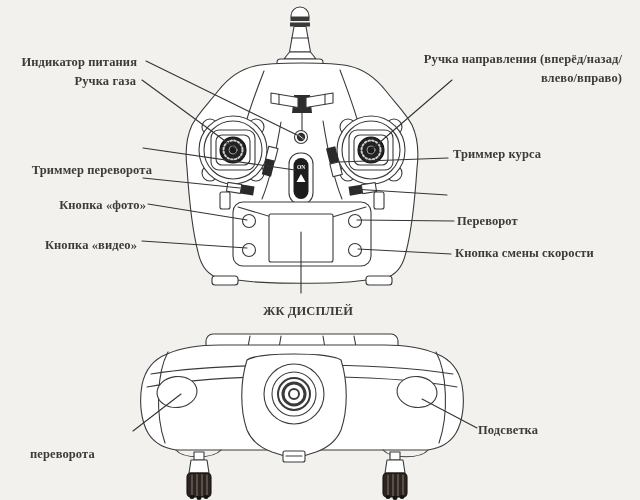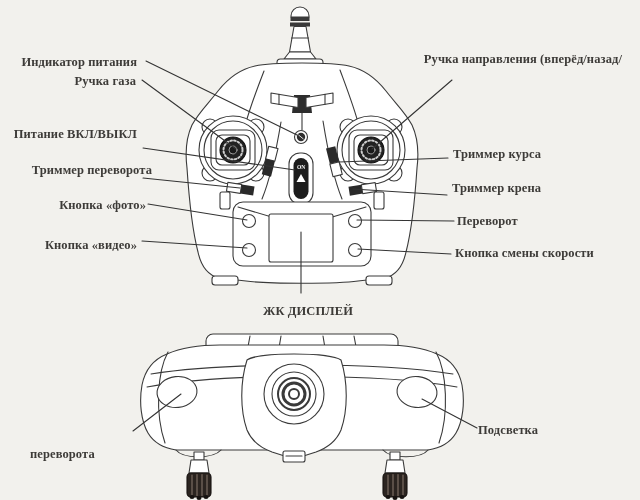--- a/index.html
+++ b/index.html
@@ -191,28 +191,27 @@
       <line x1="451" y1="254" x2="358" y2="249"></line>
       <line x1="301" y1="232" x2="301" y2="293"></line>
       <line x1="133" y1="431" x2="181" y2="394"></line>
       <line x1="477" y1="428" x2="422" y2="399"></line>
     </g>
   </g>
 </svg>
 
 <div class="lbl r" style="right:503px;top:55px">Индикатор питания</div>
 <div class="lbl r" style="right:504px;top:74px">Ручка газа</div>
-<div class="lbl r" style="right:503px;top:127px">Питание ВКЛ/ВЫКЛ</div>
 <div class="lbl r" style="right:488px;top:163px">Триммер переворота</div>
 <div class="lbl r" style="right:494px;top:198px">Кнопка «фото»</div>
 <div class="lbl r" style="right:503px;top:238px">Кнопка «видео»</div>
 
 <div class="lbl r" style="right:18px;top:52px">Ручка направления (вперёд/назад/</div>
+<div class="lbl r" style="right:18px;top:71px">влево/вправо)</div>
 <div class="lbl" style="left:453px;top:147px">Триммер курса</div>
-<div class="lbl" style="left:452px;top:181px">Триммер крена</div>
 <div class="lbl" style="left:457px;top:214px">Переворот</div>
 <div class="lbl" style="left:455px;top:246px">Кнопка смены скорости</div>
 
 <div class="lbl c" style="left:253px;top:304px;width:100px">ЖК ДИСПЛЕЙ</div>
 
 <div class="lbl" style="left:30px;top:447px">переворота</div>
 <div class="lbl" style="left:478px;top:423px">Подсветка</div>
 
 </div>
 

